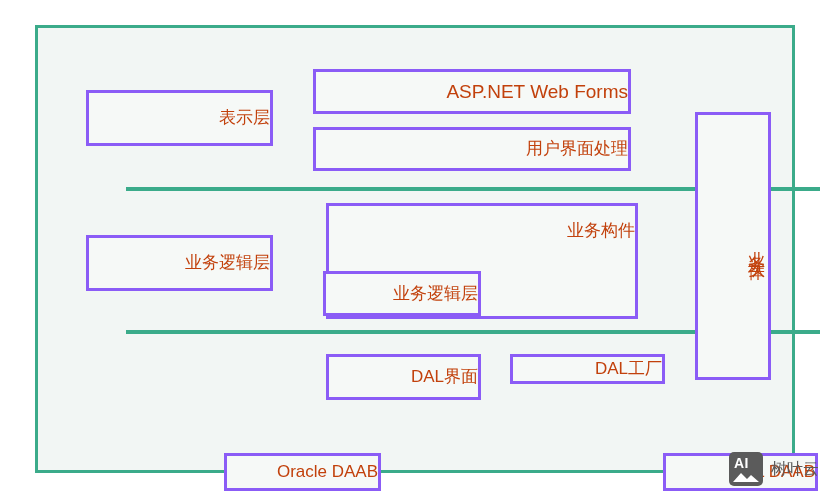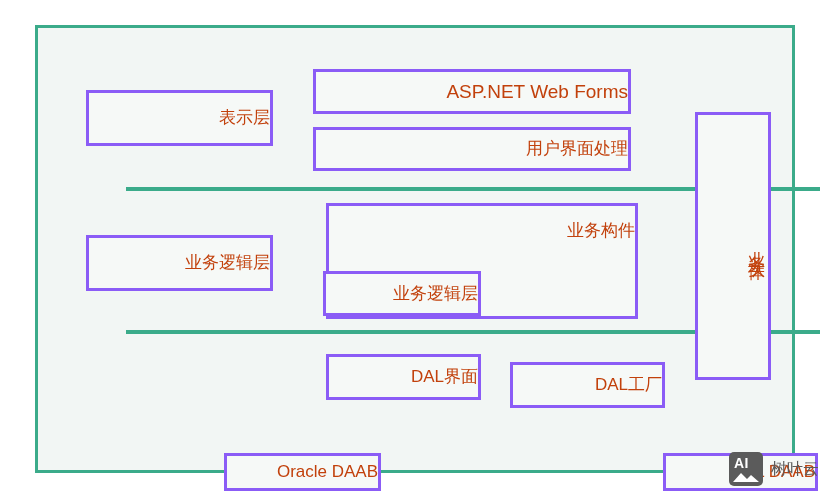--- a/index.html
+++ b/index.html
@@ -82,21 +82,21 @@
     line-height: 1.45;
   }
   #node-business-entity .vtext {
     writing-mode: vertical-rl;
     text-orientation: upright;
     letter-spacing: 4px;
   }
 
   
   #node-dal-interface { left: 288px; top: 326px; width: 155px; height: 46px; font-size: 17px; }
-  #node-dal-factory   { left: 472px; top: 326px; width: 155px; height: 46px; font-size: 17px; margin-top: 8px; }
+  #node-dal-factory   { left: 472px; top: 326px; width: 155px; height: 30px; font-size: 17px; }
 
   
   #node-oracle-daab    { left: 138px; top: 425px; width: 157px; height: 38px; font-size: 17px; z-index: 1; margin-left: 48px; }
   #node-oracle-dal     { left: 295px; top: 413px; width: 155px; height: 49px; font-size: 17px; z-index: 2; }
   #node-sqlserver-dal  { left: 470px; top: 412px; width: 157px; height: 50px; font-size: 17px; z-index: 2; }
   #node-sql-daab       { left: 625px; top: 425px; width: 155px; height: 38px; font-size: 17px; z-index: 1; }
 
   
   .divider {
     position: absolute;

